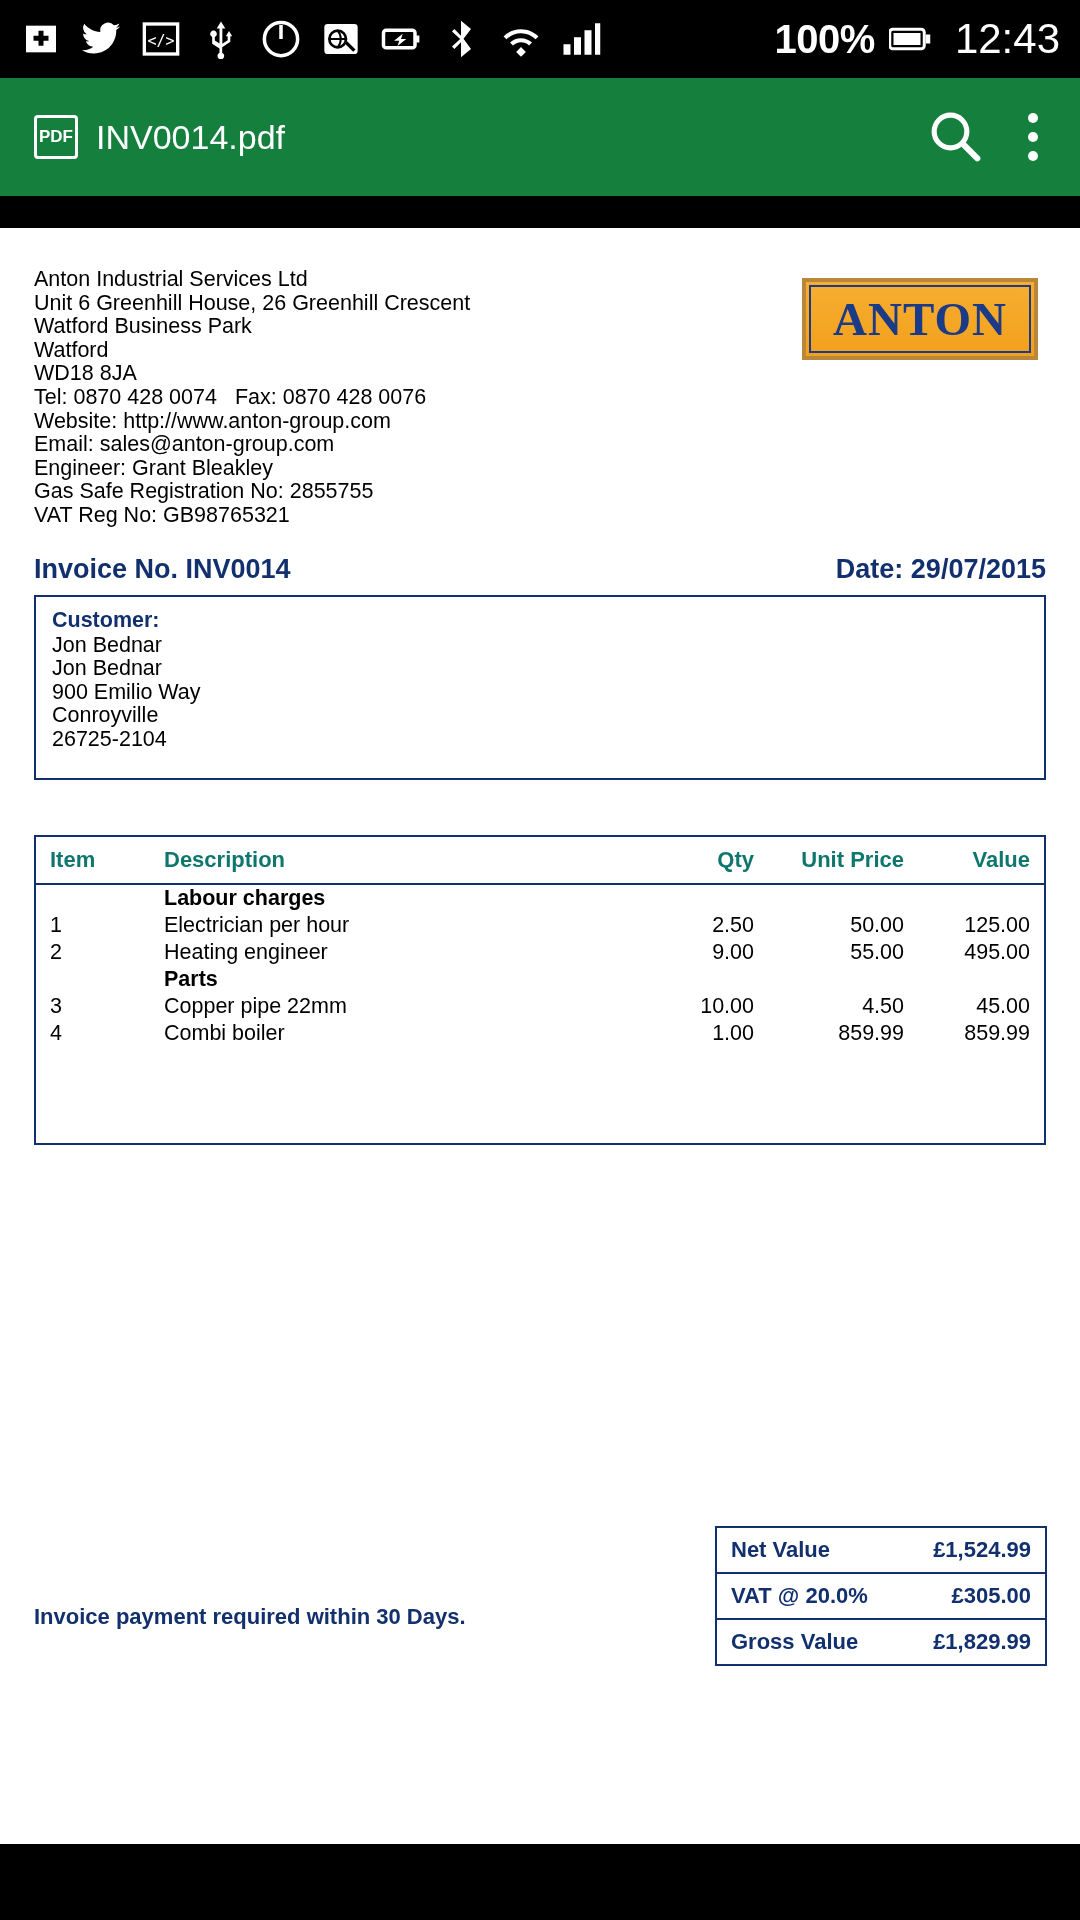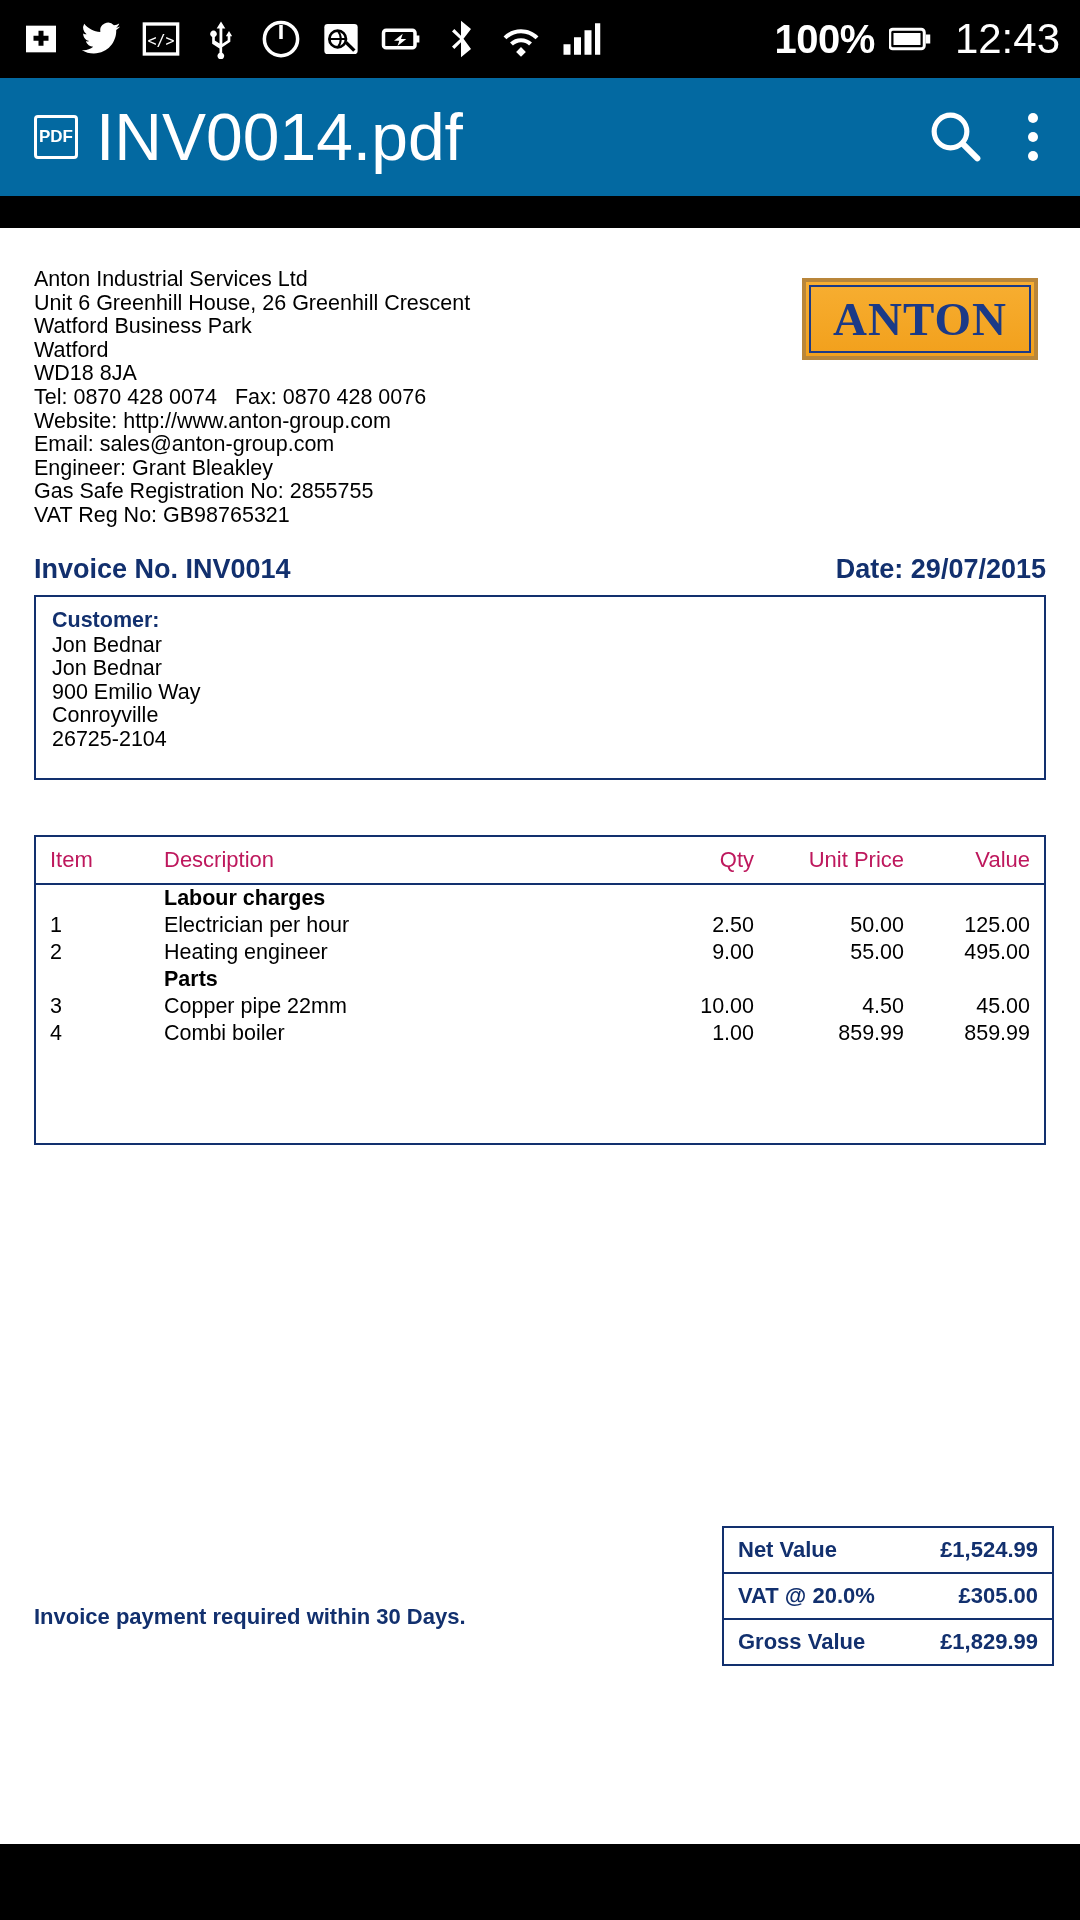--- a/index.html
+++ b/index.html
@@ -50,21 +50,21 @@
   }
   .clock {
     font-size: 42px;
     font-weight: normal;
     margin-left: 10px;
   }
 
   
   .appbar {
     height: 118px;
-    background: #0369a1;
+    background: #15803d;
     display: flex;
     align-items: center;
     padding: 0 34px;
     box-sizing: border-box;
     color: #fff;
   }
   .pdf-badge {
     width: 44px;
     height: 44px;
     border: 3px solid #fff;
@@ -72,21 +72,21 @@
     color: #fff;
     font-size: 17px;
     font-weight: bold;
     display: flex;
     align-items: center;
     justify-content: center;
     margin-right: 18px;
     box-sizing: border-box;
   }
   .app-title {
-    font-size: 66px;
+    font-size: 34px;
     font-weight: normal;
     flex: 1;
     white-space: nowrap;
     overflow: hidden;
   }
   .search-btn { margin-right: 46px; }
   .overflow-btn { display: flex; flex-direction: column; gap: 9px; margin-right: 8px; }
   .overflow-btn i { display: block; width: 10px; height: 10px; border-radius: 50%; background: #fff; }
 
   .divider-gap {
@@ -180,42 +180,42 @@
     box-sizing: border-box;
     height: 310px;
     position: relative;
   }
   table.itemtbl {
     width: 100%;
     border-collapse: collapse;
     font-size: 21.5px;
   }
   table.itemtbl th {
-    color: #be185d;
-    font-weight: normal;
+    color: #0f766e;
+    font-weight: bold;
     font-size: 22px;
     padding: 10px 0 10px 0;
     text-align: left;
   }
   .thead-row { border-bottom: 2px solid #12306e; }
   table.itemtbl td {
     padding: 1px 0;
     line-height: 25px;
   }
   .c-item { width: 60px; padding-left: 14px !important; }
   .c-desc { padding-left: 54px !important; }
   .c-qty  { text-align: right !important; width: 120px; }
   .c-up   { text-align: right !important; width: 150px; padding-right: 6px !important; }
   .c-val  { text-align: right !important; width: 120px; padding-right: 14px !important; }
   td.group { font-weight: bold; }
 
   
   .totals {
     position: absolute;
-    right: 26px;
+    right: 33px;
     width: 332px;
   }
   .totrow {
     border: 2px solid #12306e;
     height: 48px;
     display: flex;
     align-items: center;
     justify-content: space-between;
     padding: 0 14px;
     box-sizing: border-box;

